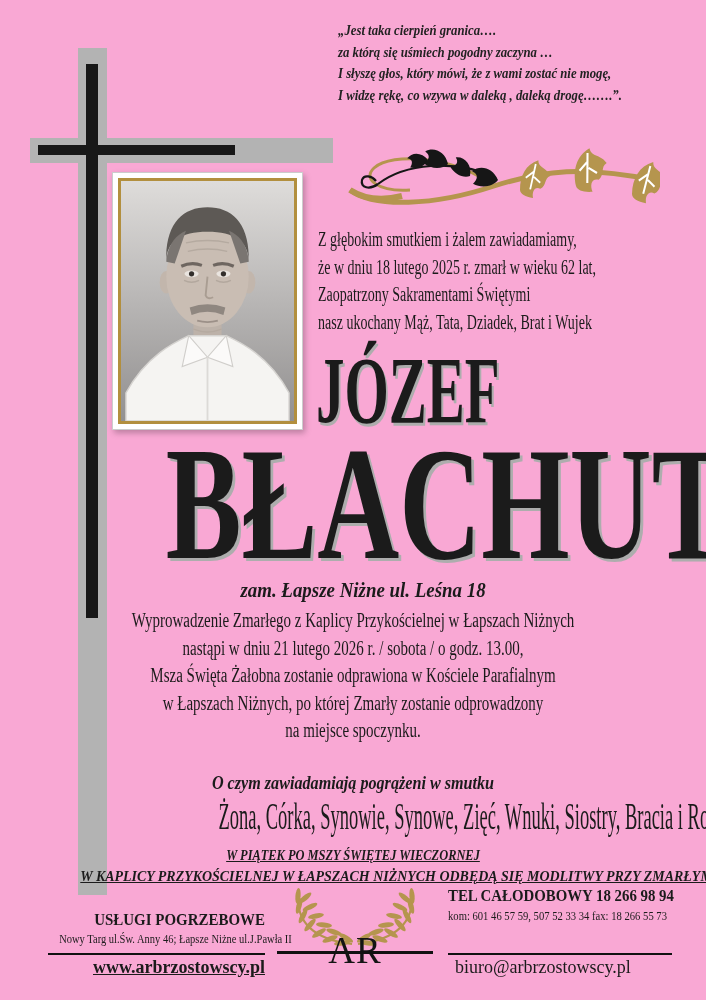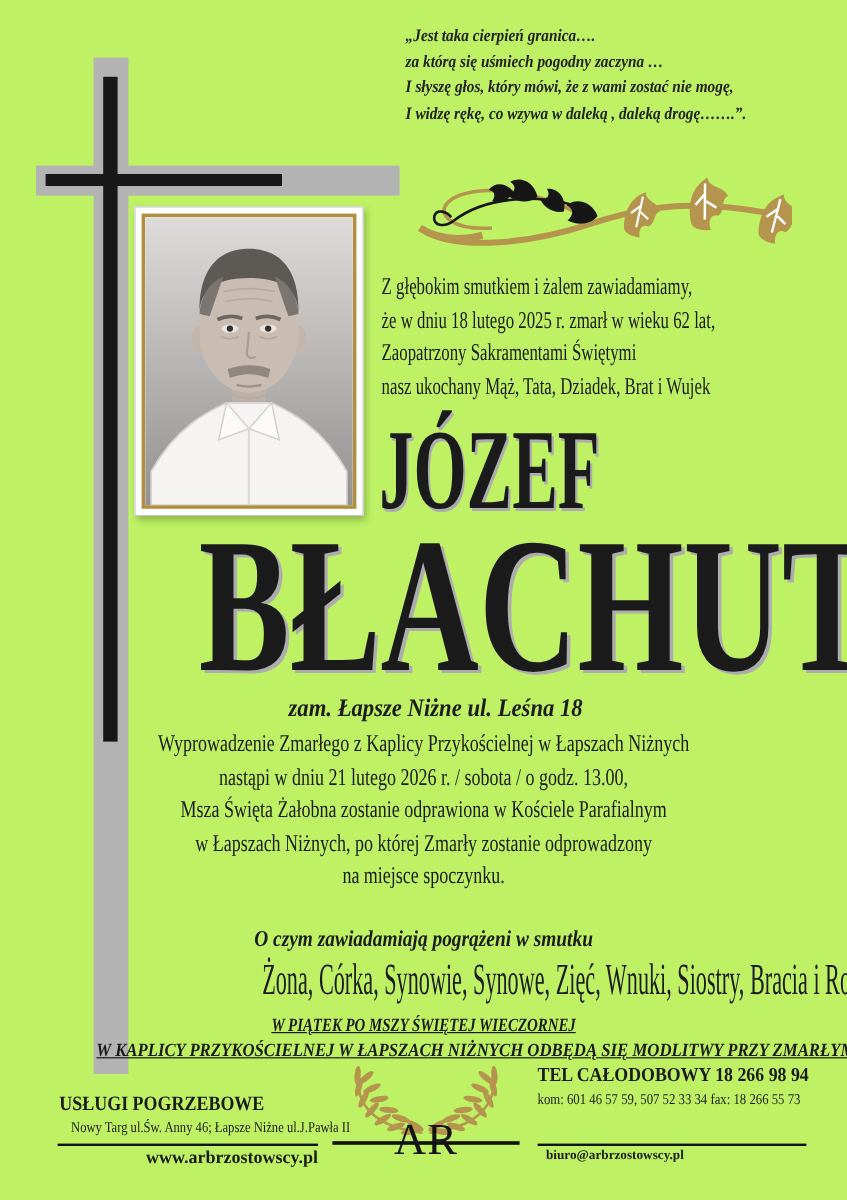--- a/index.html
+++ b/index.html
@@ -1,21 +1,21 @@
 <!DOCTYPE html>
 <html style="--gold: #b5954e; --gray-bar: #b3b3b3; --ink: #1b1b1b; --shadow: #adadad;"><head>
 <meta charset="utf-8">
 <style>
   :root{
     --gold:#b5954e; --gray-bar:#b3b3b3; --ink:#1b1b1b; --shadow:#adadad;
   }
   html,body{margin:0;padding:0;background:#ffffff;}
   .page{
     position:relative; width:706px; height:1000px; margin:0 auto;
-    background:#bef264; overflow:hidden;
+    background:#f9a8d4; overflow:hidden;
     font-family:"Liberation Serif", serif; color:var(--ink);
   }
   
   .bar{position:absolute;}
   .bar.gv{left:78px;top:48px;width:29px;height:847px;background:var(--gray-bar);}
   .bar.gh{left:30px;top:138px;width:303px;height:25px;background:var(--gray-bar);}
   .bar.bv{left:86px;top:64px;width:12px;height:554px;background:#171717;}
   .bar.bh{left:38px;top:145px;width:197px;height:10px;background:#171717;}
   
   .quote{position:absolute;left:338px;top:20px;font-size:14.5px;font-weight:bold;font-style:italic;
@@ -48,36 +48,36 @@
                font-weight:bold;font-style:italic;transform:scaleX(.85);transform-origin:center top;white-space:nowrap;}
   .family{position:absolute;left:52px;top:798px;width:666px;text-align:center;font-size:37px;line-height:1;
           transform:scaleX(.5);transform-origin:center top;white-space:nowrap;}
   .prayer1{position:absolute;left:20px;top:846px;width:666px;text-align:center;font-size:15.5px;
            font-weight:bold;font-style:italic;text-decoration:underline;transform:scaleX(.8);
            transform-origin:center top;white-space:nowrap;}
   .prayer2{position:absolute;left:47px;top:867px;width:666px;text-align:center;font-size:15.5px;
            font-weight:bold;font-style:italic;text-decoration:underline;transform:scaleX(.9);
            transform-origin:center top;white-space:nowrap;}
   
-  .f-left{position:absolute;left:20px;top:910px;width:245px;text-align:left;}
+  .f-left{position:absolute;left:20px;top:910px;width:245px;text-align:right;}
   .f-left .title{font-size:17px;font-weight:bold;white-space:nowrap;transform:scaleX(.88);transform-origin:right top;}
   .f-left .addr{font-size:12.5px;margin-top:2px;white-space:nowrap;transform:scaleX(.84);transform-origin:right top;}
   .rule{position:absolute;background:#111;height:2px;}
   .rule.rl{left:48px;top:953px;width:217px;}
   .rule.rc{left:277px;top:951px;width:156px;height:3px;}
   .rule.rr{left:448px;top:953px;width:224px;}
-  .f-www{position:absolute;left:20px;top:957px;width:245px;text-align:right;font-size:15px;font-weight:bold;}
+  .f-www{position:absolute;left:20px;top:957px;width:245px;text-align:right;font-size:18px;font-weight:bold;text-decoration:underline;}
   .wreath{position:absolute;left:272px;top:886px;width:166px;height:64px;}
   .ar{position:absolute;left:277px;top:892px;width:156px;text-align:center;font-size:37px;line-height:1;
       letter-spacing:1px;color:#141414;margin-top:40px;}
   .brand{position:absolute;left:247px;top:956px;width:216px;text-align:center;font-size:23px;letter-spacing:1px;color:#141414;margin-top:40px;}
   .f-right{position:absolute;left:448px;top:886px;width:250px;}
   .f-right .tel{font-size:16.5px;font-weight:bold;white-space:nowrap;transform:scaleX(.9);transform-origin:left top;}
   .f-right .kom{font-size:12.5px;margin-top:3px;white-space:nowrap;transform:scaleX(.85);transform-origin:left top;}
-  .f-email{position:absolute;left:455px;top:957px;font-size:11px;font-weight:bold;}
+  .f-email{position:absolute;left:455px;top:957px;font-size:18px;font-weight:normal;}
 </style>
 </head>
 <body>
 
 <div class="page">
 
   <div>
     <div class="bar gv"></div>
     <div class="bar gh"></div>
     <div class="bar bv"></div>

